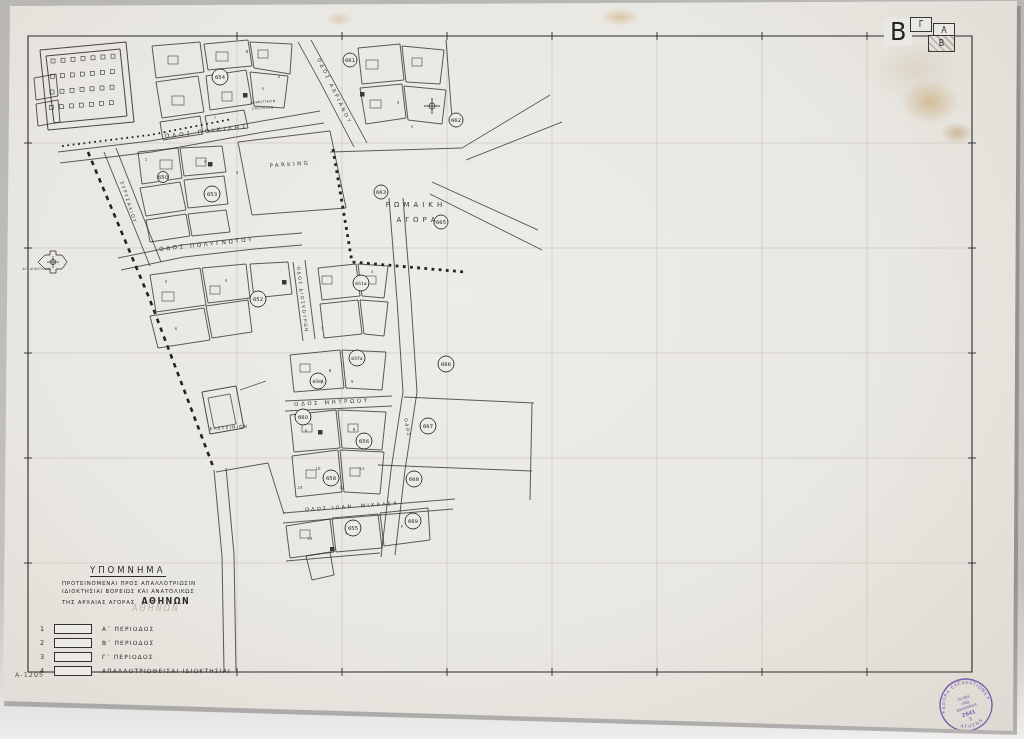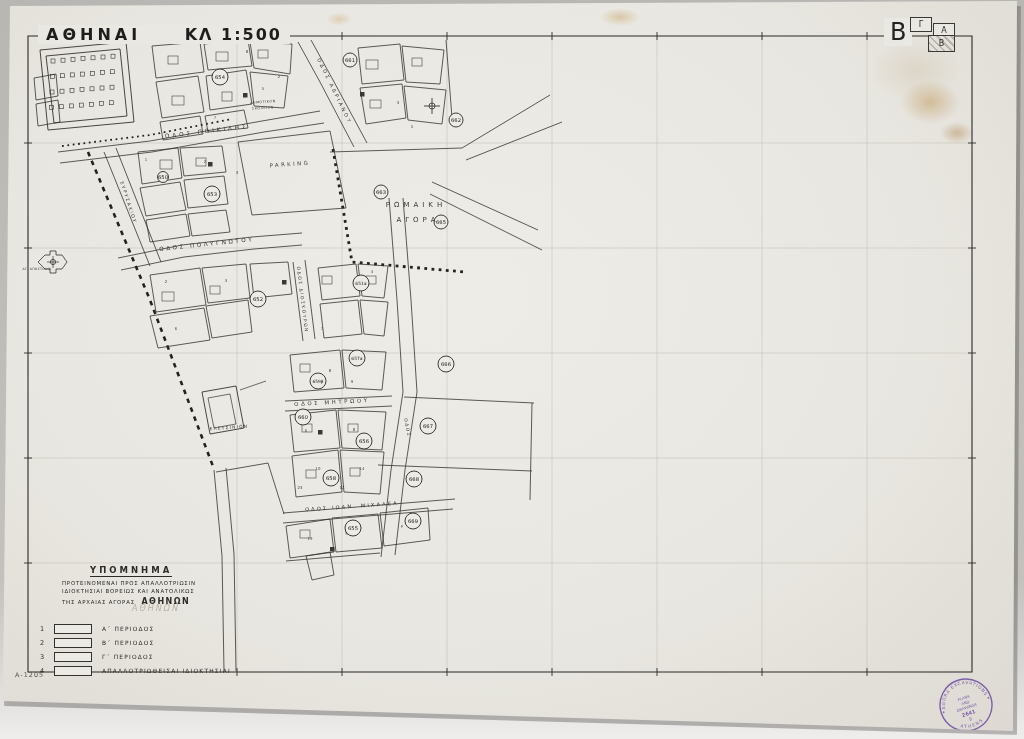--- a/index.html
+++ b/index.html
@@ -27,21 +27,21 @@
   .titleblock .scale{margin-left:34px;letter-spacing:2px;}
   .sheet-letter{
     position:absolute;left:884px;top:18px;background:#eae8e2;padding:0 6px;
     font-size:24px;color:#222;font-weight:500;
   }
   .idx{position:absolute;border:1.2px solid #3a3834;background:#eae8e2;
     font-size:8px;color:#2c2b29;display:flex;align-items:center;justify-content:center;}
   .idx.hatched{background:repeating-linear-gradient(45deg,#b9b5ae 0 2px,#e3e0da 2px 5px);}
   .legend{position:absolute;left:40px;top:558px;width:236px;color:#2c2b28;}
   .lg-title{margin-left:50px;font-size:8.5px;letter-spacing:3px;border-bottom:1px solid #2c2b28;
-    display:inline-block;padding-bottom:1px;font-weight:bold;}
+    display:inline-block;padding-bottom:1px;font-weight:normal;}
   .lg-sub{font-size:5.4px;letter-spacing:.8px;margin-left:22px;margin-top:2.6px;white-space:nowrap;}
   .lg-hand{font-size:8px;letter-spacing:1.5px;font-weight:bold;margin-left:4px;}
   .pencil{position:absolute;left:92px;top:46px;font-size:8px;color:#b8b2a6;
     letter-spacing:2px;filter:blur(.4px);font-style:italic;}
   .lg-rows{margin-top:16px;}
   .lg-row{display:flex;align-items:center;height:14px;}
   .lg-num{width:14px;font-size:6.5px;text-align:left;}
   .lg-box{width:36px;height:8px;border:1px solid #34322f;background:#eceae4;margin-right:10px;}
   .lg-label{font-size:5.9px;letter-spacing:1.2px;white-space:nowrap;}
   .ref-number{position:absolute;left:15px;top:671px;font-size:6.5px;letter-spacing:1px;
@@ -360,24 +360,20 @@
         <text x="354" y="431" text-anchor="middle" font-size="3.9" fill="#45433f">8</text>
         <text x="318" y="470" text-anchor="middle" font-size="3.9" fill="#45433f">10</text>
         <text x="342" y="489" text-anchor="middle" font-size="3.9" fill="#45433f">12</text>
         <text x="300" y="489" text-anchor="middle" font-size="3.9" fill="#45433f">23</text>
         <text x="362" y="470" text-anchor="middle" font-size="3.9" fill="#45433f">14</text>
         <text x="310" y="540" text-anchor="middle" font-size="3.9" fill="#45433f">19</text>
         <text x="402" y="528" text-anchor="middle" font-size="3.9" fill="#45433f">Ρ</text>
       </g>
   </svg>
 
-  <div class="titleblock">
-    <span>ΑΘΗΝΑΙ</span>
-    <span class="scale">ΚΛ 1:500</span>
-  </div>
 
   <div class="sheet-letter">B</div>
   <div class="idx" style="left:910px;top:17px;width:20px;height:13px;">
       <span>Γ</span>
     </div>
   <div class="idx" style="left:933px;top:23px;width:20px;height:13px;">
       <span>Α</span>
     </div>
   <div class="idx hatched" style="left:928px;top:35px;width:25px;height:15px;">
       <span>Β</span>

